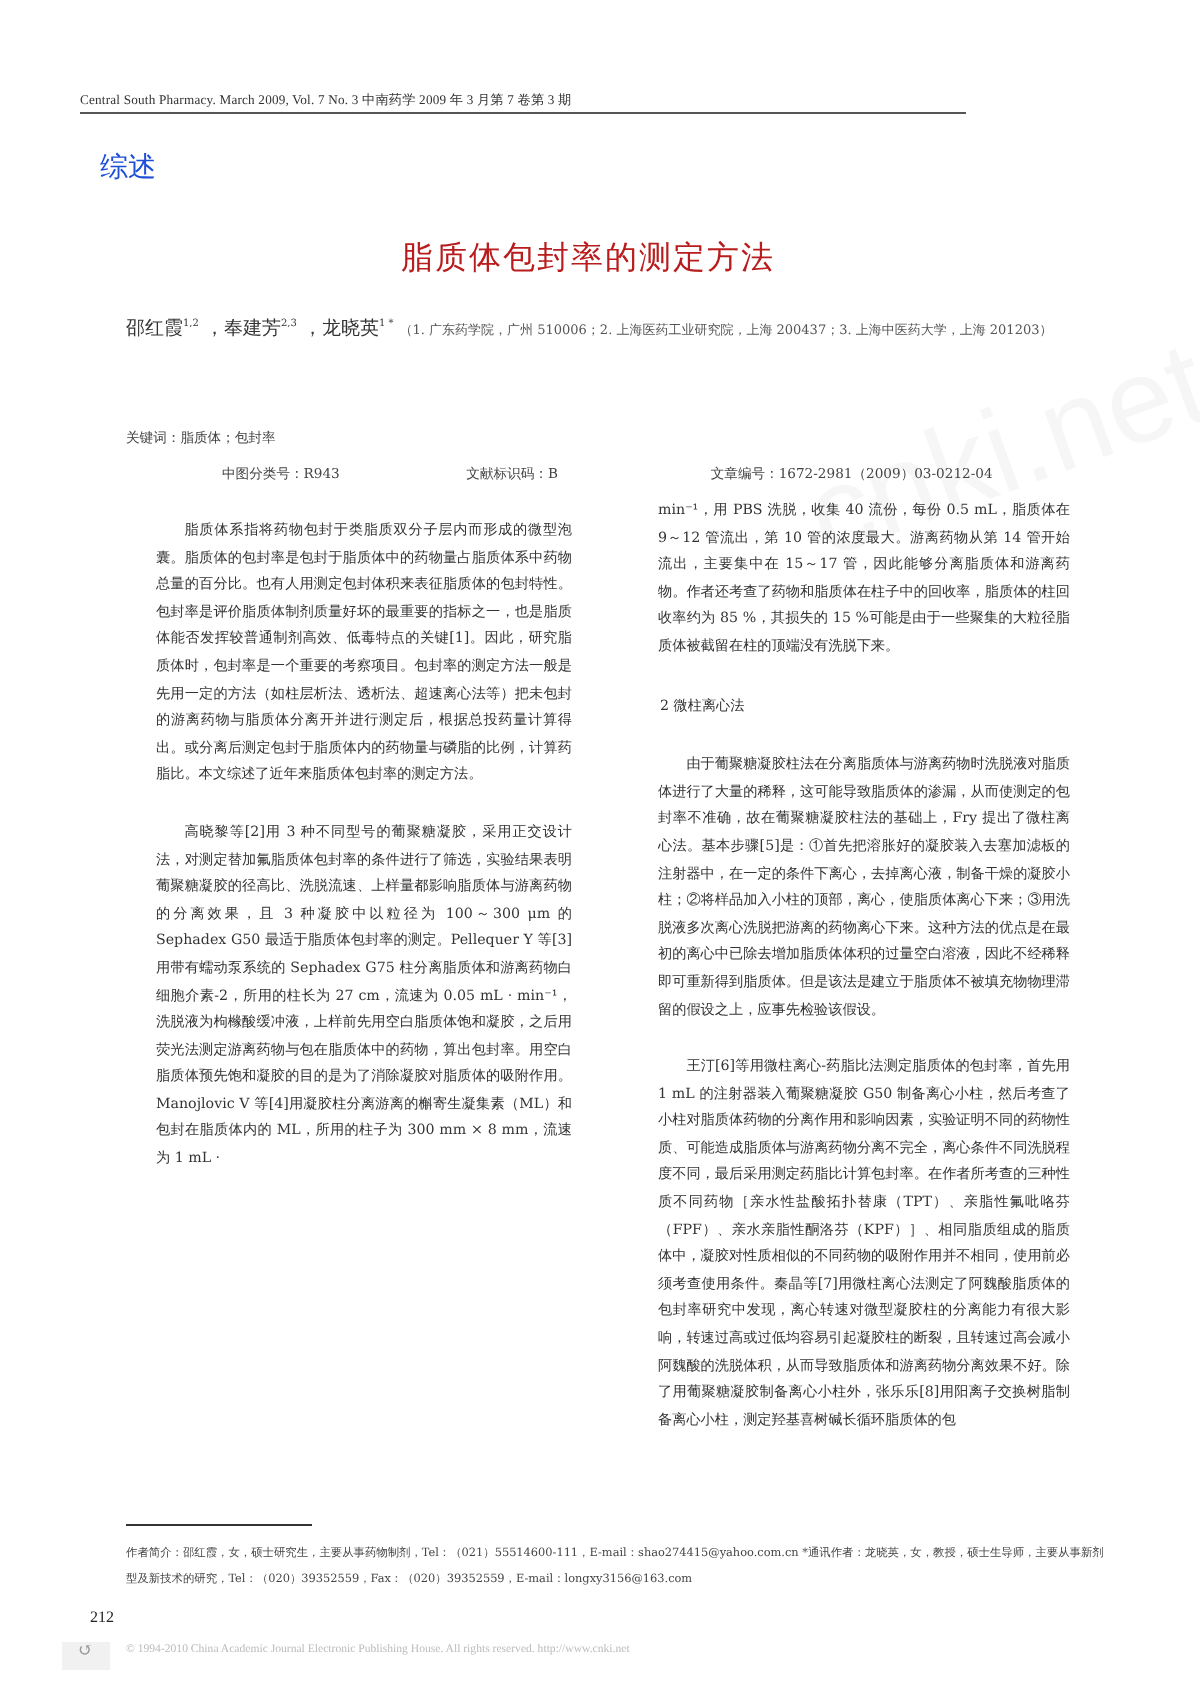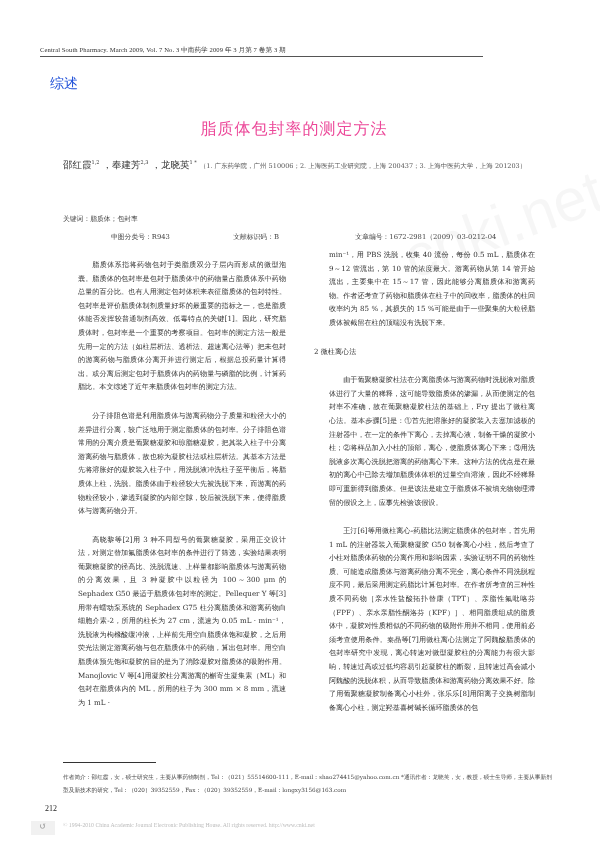--- a/index.html
+++ b/index.html
@@ -7,30 +7,30 @@
     width: 600px; height: 850px; background: #ffffff; position: relative; overflow: hidden;
     font-family: "DejaVu Serif", "Liberation Serif", serif; color: #2a2a2a;
   }
   .abs { position: absolute; }
   .running-head {
     left: 40px; top: 46px; font-size: 6.6px; color: #333; white-space: nowrap; letter-spacing: 0.1px;
     font-family: "Liberation Serif", serif;
   }
   .head-rule { left: 40px; top: 56px; width: 443px; height: 1px; background: #555; }
   .section-type { left: 50px; top: 75px; font-size: 14px; color: #1d4ed8; font-family: "DejaVu Sans", sans-serif; font-weight: 300; }
-  .title { left: 0; top: 119px; width: 588px; text-align: center; font-size: 16px; color: #ec4899; font-family: "DejaVu Sans", sans-serif; letter-spacing: 1px; }
+  .title { left: 0; top: 119px; width: 588px; text-align: center; font-size: 16px; color: #b91c1c; font-family: "DejaVu Sans", sans-serif; letter-spacing: 1px; }
   .authors { left: 63px; top: 153px; width: 480px; font-size: 9.5px; line-height: 18px; color: #333; }
   .authors sup { font-size: 5px; }
   .affil { font-size: 6.5px; color: #555; }
   .kw { left: 63px; top: 214px; font-size: 6.8px; color: #444; font-family: Liberation Serif, serif; }
   .cls { left: 63px; top: 232px; font-size: 6.8px; color: #444; width: 480px; margin-left: 48px; }
   .cls span { display: inline-block; }
   .col { font-size: 7.1px; line-height: 13.6px; color: #333; text-align: justify; }
   .col p { margin: 15px; text-indent: 2em; }
-  .col h3 { margin: 0; font-size: 7.1px; font-weight: normal; }
+  .col h3 { margin: 16px; font-size: 7.1px; font-weight: normal; }
   .col-left { left: 63px; top: 243px; width: 238px; }
   .col-right { left: 314px; top: 233px; width: 236px; }
   .foot-rule { left: 63px; top: 762px; width: 93px; height: 1px; background: #333; }
   .footnote { left: 63px; top: 771px; width: 490px; font-size: 5.7px; line-height: 13px; color: #444; }
   .page-num { left: 45px; top: 804px; font-size: 8px; color: #222; font-family: "Liberation Serif", serif; text-align: center; }
   .cnki-logo { left: 31px; top: 821px; width: 24px; height: 14px; background: #f1f1f1; }
   .cnki-logo span { position: absolute; left: 8px; top: 0; font-size: 9px; color: #999; }
   .copyright { left: 63px; top: 822px; font-size: 5.8px; color: #bbb; font-family: "Liberation Serif", serif; white-space: nowrap; }
   .watermark { left: 400px; top: 190px; font-size: 60px; color: rgba(0,0,0,0.035); font-family: "Liberation Sans", sans-serif; transform: rotate(-20deg); white-space: nowrap; }
 </style>
@@ -54,21 +54,20 @@
 
 <div class="abs kw">关键词：脂质体；包封率</div>
 <div class="abs cls">
   <span style="width:120px">中图分类号：R943</span>
   <span style="width:120px">文献标识码：B</span>
   <span>文章编号：1672-2981（2009）03-0212-04</span>
 </div>
 
 <div class="abs col col-left" id="leftcol">
     <p>脂质体系指将药物包封于类脂质双分子层内而形成的微型泡囊。脂质体的包封率是包封于脂质体中的药物量占脂质体系中药物总量的百分比。也有人用测定包封体积来表征脂质体的包封特性。包封率是评价脂质体制剂质量好坏的最重要的指标之一，也是脂质体能否发挥较普通制剂高效、低毒特点的关键[1]。因此，研究脂质体时，包封率是一个重要的考察项目。包封率的测定方法一般是先用一定的方法（如柱层析法、透析法、超速离心法等）把未包封的游离药物与脂质体分离开并进行测定后，根据总投药量计算得出。或分离后测定包封于脂质体内的药物量与磷脂的比例，计算药脂比。本文综述了近年来脂质体包封率的测定方法。</p>
-    <p>分子排阻色谱是利用脂质体与游离药物分子质量和粒径大小的差异进行分离，较广泛地用于测定脂质体的包封率。分子排阻色谱常用的分离介质是葡聚糖凝胶和琼脂糖凝胶，把其装入柱子中分离游离药物与脂质体，故也称为凝胶柱法或柱层析法。其基本方法是先将溶胀好的凝胶装入柱子中，用洗脱液冲洗柱子至平衡后，将脂质体上柱，洗脱。脂质体由于粒径较大先被洗脱下来，而游离的药物粒径较小，渗透到凝胶的内部空隙，较后被洗脱下来，使得脂质体与游离药物分开。</p>
     <p>高晓黎等[2]用 3 种不同型号的葡聚糖凝胶，采用正交设计法，对测定替加氟脂质体包封率的条件进行了筛选，实验结果表明葡聚糖凝胶的径高比、洗脱流速、上样量都影响脂质体与游离药物的分离效果，且 3 种凝胶中以粒径为 100～300 μm 的 Sephadex G50 最适于脂质体包封率的测定。Pellequer Y 等[3]用带有蠕动泵系统的 Sephadex G75 柱分离脂质体和游离药物白细胞介素-2，所用的柱长为 27 cm，流速为 0.05 mL · min⁻¹，洗脱液为枸橼酸缓冲液，上样前先用空白脂质体饱和凝胶，之后用荧光法测定游离药物与包在脂质体中的药物，算出包封率。用空白脂质体预先饱和凝胶的目的是为了消除凝胶对脂质体的吸附作用。Manojlovic V 等[4]用凝胶柱分离游离的槲寄生凝集素（ML）和包封在脂质体内的 ML，所用的柱子为 300 mm × 8 mm，流速为 1 mL ·</p>
   </div>
 <div class="abs col col-right" id="rightcol">
     <p style="text-indent: 0px;">min⁻¹，用 PBS 洗脱，收集 40 流份，每份 0.5 mL，脂质体在 9～12 管流出，第 10 管的浓度最大。游离药物从第 14 管开始流出，主要集中在 15～17 管，因此能够分离脂质体和游离药物。作者还考查了药物和脂质体在柱子中的回收率，脂质体的柱回收率约为 85 %，其损失的 15 %可能是由于一些聚集的大粒径脂质体被截留在柱的顶端没有洗脱下来。</p>
     <h3>2   微柱离心法</h3>
     <p>由于葡聚糖凝胶柱法在分离脂质体与游离药物时洗脱液对脂质体进行了大量的稀释，这可能导致脂质体的渗漏，从而使测定的包封率不准确，故在葡聚糖凝胶柱法的基础上，Fry 提出了微柱离心法。基本步骤[5]是：①首先把溶胀好的凝胶装入去塞加滤板的注射器中，在一定的条件下离心，去掉离心液，制备干燥的凝胶小柱；②将样品加入小柱的顶部，离心，使脂质体离心下来；③用洗脱液多次离心洗脱把游离的药物离心下来。这种方法的优点是在最初的离心中已除去增加脂质体体积的过量空白溶液，因此不经稀释即可重新得到脂质体。但是该法是建立于脂质体不被填充物物理滞留的假设之上，应事先检验该假设。</p>
     <p>王汀[6]等用微柱离心-药脂比法测定脂质体的包封率，首先用 1 mL 的注射器装入葡聚糖凝胶 G50 制备离心小柱，然后考查了小柱对脂质体药物的分离作用和影响因素，实验证明不同的药物性质、可能造成脂质体与游离药物分离不完全，离心条件不同洗脱程度不同，最后采用测定药脂比计算包封率。在作者所考查的三种性质不同药物［亲水性盐酸拓扑替康（TPT）、亲脂性氟吡咯芬（FPF）、亲水亲脂性酮洛芬（KPF）］、相同脂质组成的脂质体中，凝胶对性质相似的不同药物的吸附作用并不相同，使用前必须考查使用条件。秦晶等[7]用微柱离心法测定了阿魏酸脂质体的包封率研究中发现，离心转速对微型凝胶柱的分离能力有很大影响，转速过高或过低均容易引起凝胶柱的断裂，且转速过高会减小阿魏酸的洗脱体积，从而导致脂质体和游离药物分离效果不好。除了用葡聚糖凝胶制备离心小柱外，张乐乐[8]用阳离子交换树脂制备离心小柱，测定羟基喜树碱长循环脂质体的包</p>
   </div>
 
 <div class="abs foot-rule"></div>

